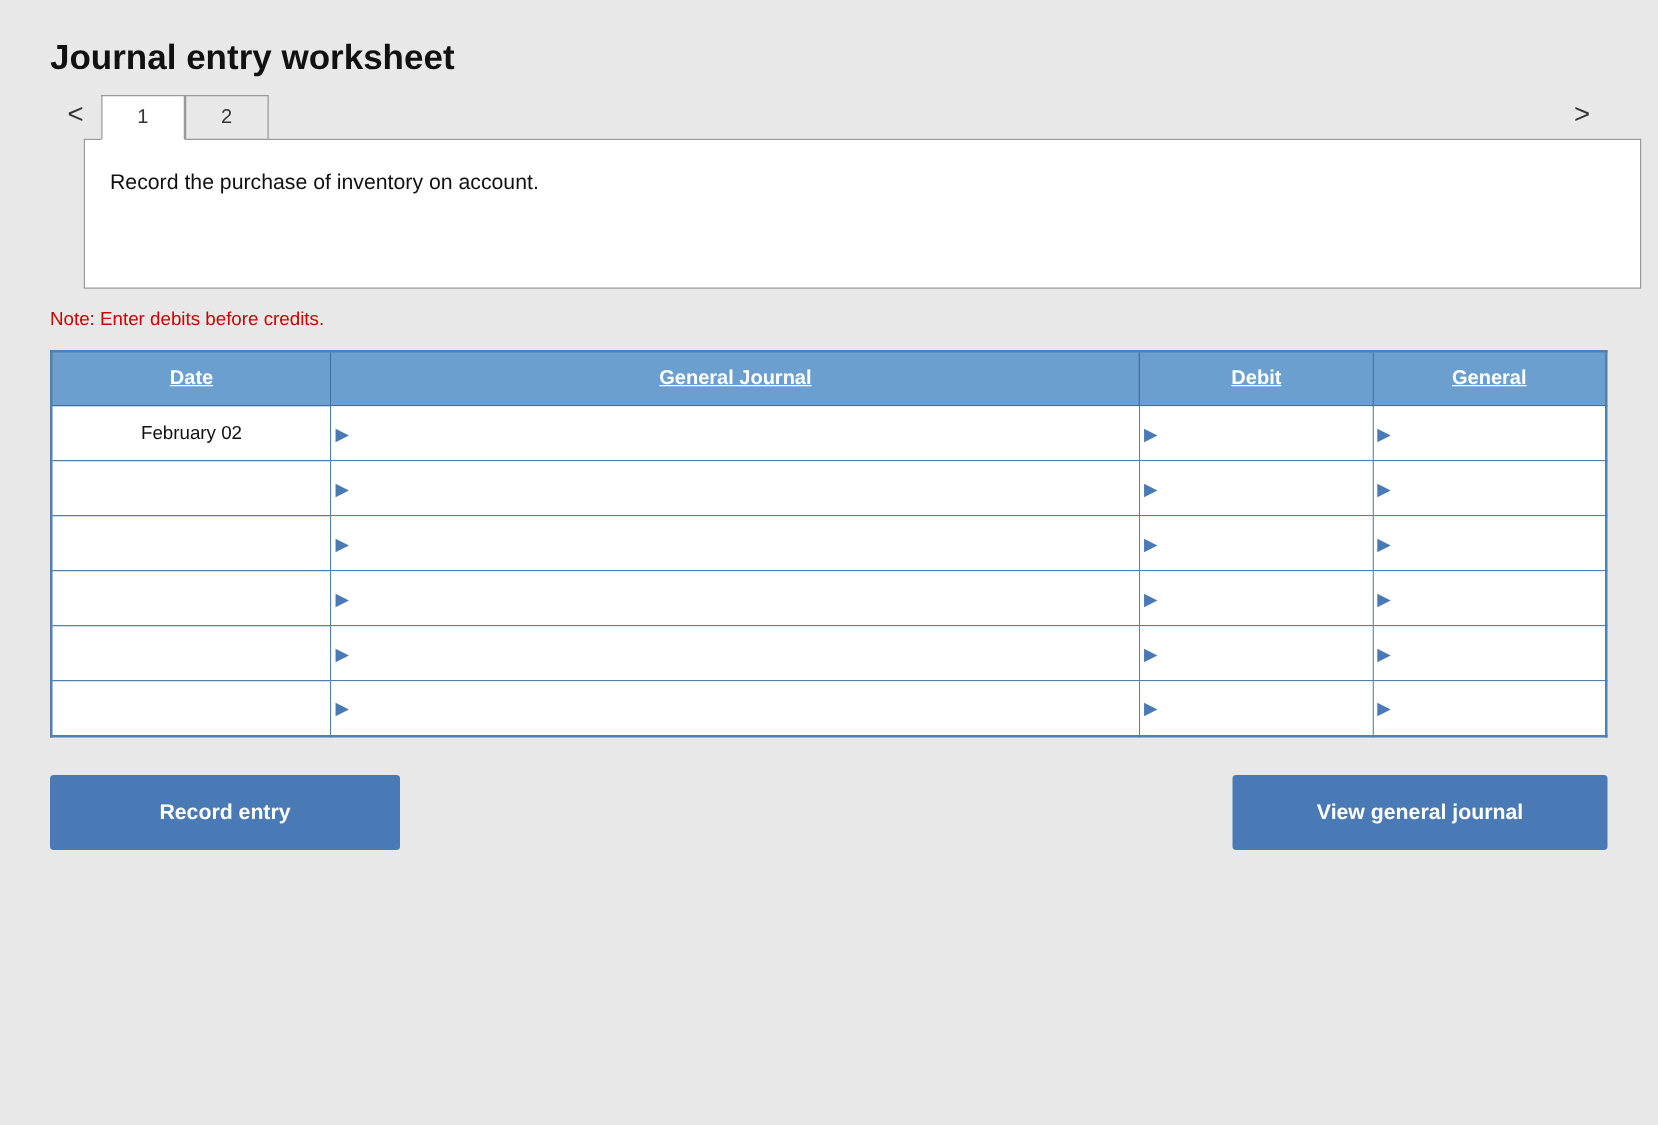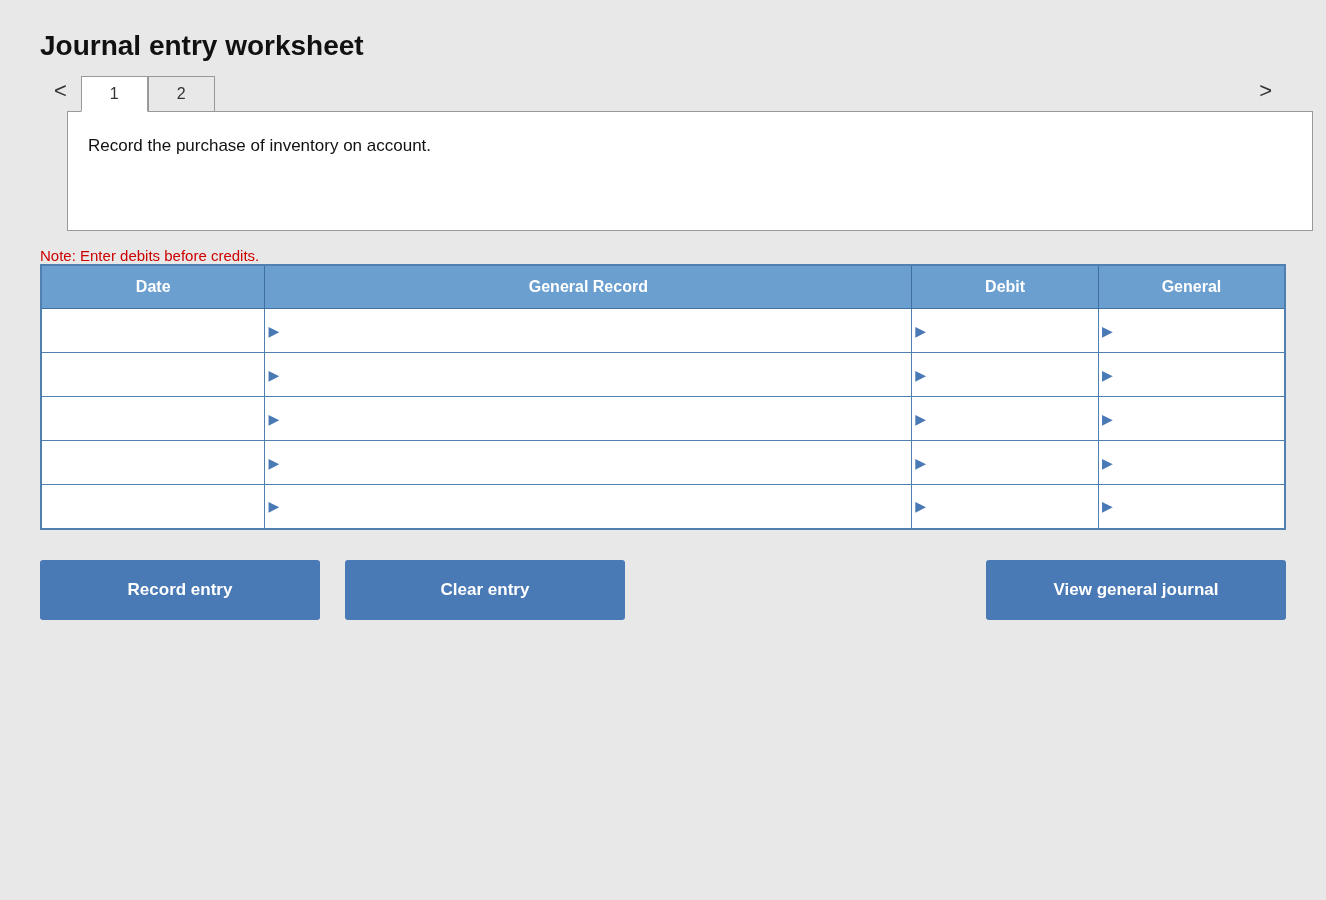--- a/index.html
+++ b/index.html
@@ -52,35 +52,37 @@
       font-size: 17px;
       color: #111;
       margin-top: -1px;
       margin-bottom: 16px;
       width: 100%;
       margin-left: 27px;
     }
     .note-text {
       color: #cc0000;
       font-size: 15px;
+      margin-bottom: 16px;
     }
     .journal-table {
       width: 100%;
       border-collapse: collapse;
       border: 2px solid #5080b0;
       margin-bottom: 30px;
     }
     .journal-table th {
       background: #6b9fcf;
       color: #fff;
       font-weight: bold;
       font-size: 16px;
       border: 1px solid #4070a0;
       padding: 12px 10px;
       text-align: center;
+      text-decoration: underline;
     }
     .journal-table td {
       border: 1px solid #5080b0;
       padding: 0;
       height: 44px;
       vertical-align: middle;
       background: #fff;
     }
     .journal-table td.date-cell {
       text-align: center;
@@ -117,21 +119,21 @@
     }
     .date-cell-content {
       display: flex;
       align-items: center;
       justify-content: center;
       height: 100%;
       padding: 10px 6px;
     }
     .buttons-row {
       display: flex;
-      gap: 15px;
+      gap: 0;
       align-items: flex-start;
       margin-top: 10px;
     }
     .btn {
       background: #4a7ab5;
       color: #fff;
       font-size: 17px;
       font-weight: bold;
       border: none;
       padding: 20px 40px;
@@ -165,26 +167,34 @@
 <div class="description-box">
   <span>Record the purchase of inventory on account.</span>
 </div>
 
 <div class="note-text">Note: Enter debits before credits.</div>
 
 <table class="journal-table">
   <thead>
     <tr>
       <th>Date</th>
-      <th>General Record</th>
+      <th>General Journal</th>
       <th>Debit</th>
       <th>General</th>
     </tr>
   </thead>
   <tbody id="table-body">
+  <tr>
+        <td class="date-cell">
+          <div class="date-cell-content">February 02</div>
+        </td>
+        <td class="gj-cell"><span class="arrow-marker">▶</span><input type="text" class="cell-input" style=""></td>
+        <td class="debit-cell"><span class="arrow-marker">▶</span><input type="text" class="cell-input" style=""></td>
+        <td class="credit-cell"><span class="arrow-marker">▶</span><input type="text" class="cell-input" style=""></td>
+      </tr>
       <tr>
         <td class="date-cell">
           <div class="date-cell-content"></div>
         </td>
         <td class="gj-cell"><span class="arrow-marker">▶</span><input type="text" class="cell-input" style=""></td>
         <td class="debit-cell"><span class="arrow-marker">▶</span><input type="text" class="cell-input" style=""></td>
         <td class="credit-cell"><span class="arrow-marker">▶</span><input type="text" class="cell-input" style=""></td>
       </tr>
       <tr>
         <td class="date-cell">
@@ -216,15 +226,14 @@
         </td>
         <td class="gj-cell"><span class="arrow-marker">▶</span><input type="text" class="cell-input" style=""></td>
         <td class="debit-cell"><span class="arrow-marker">▶</span><input type="text" class="cell-input" style=""></td>
         <td class="credit-cell"><span class="arrow-marker">▶</span><input type="text" class="cell-input" style=""></td>
       </tr>
     </tbody>
 </table>
 
 <div class="buttons-row">
   <button class="btn btn-record">Record entry</button>
-  <button class="btn btn-clear">Clear entry</button>
   <button class="btn btn-view">View general journal</button>
 </div>
 
 </body></html>

